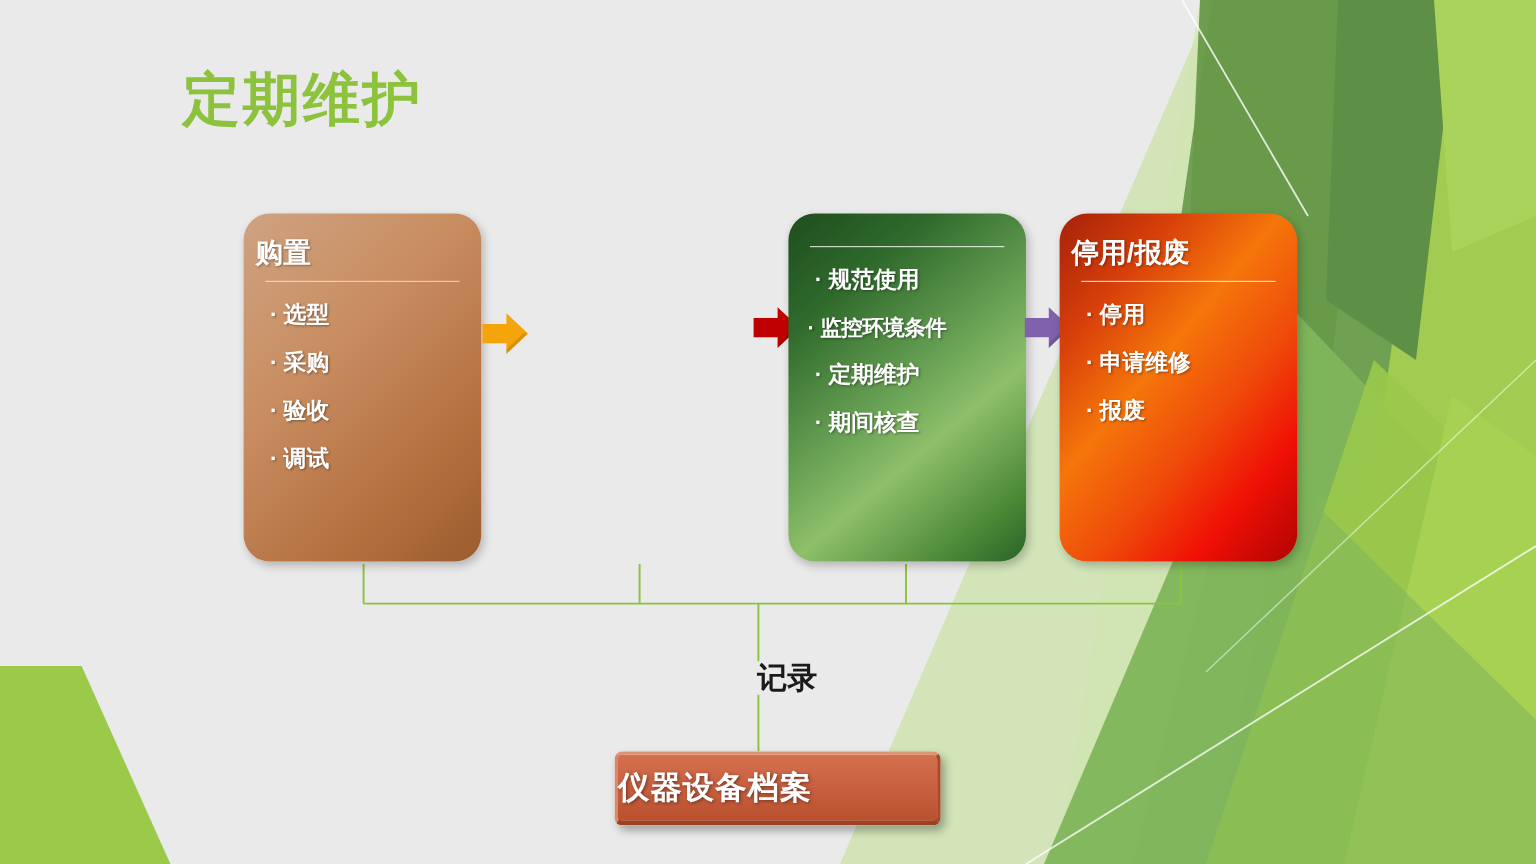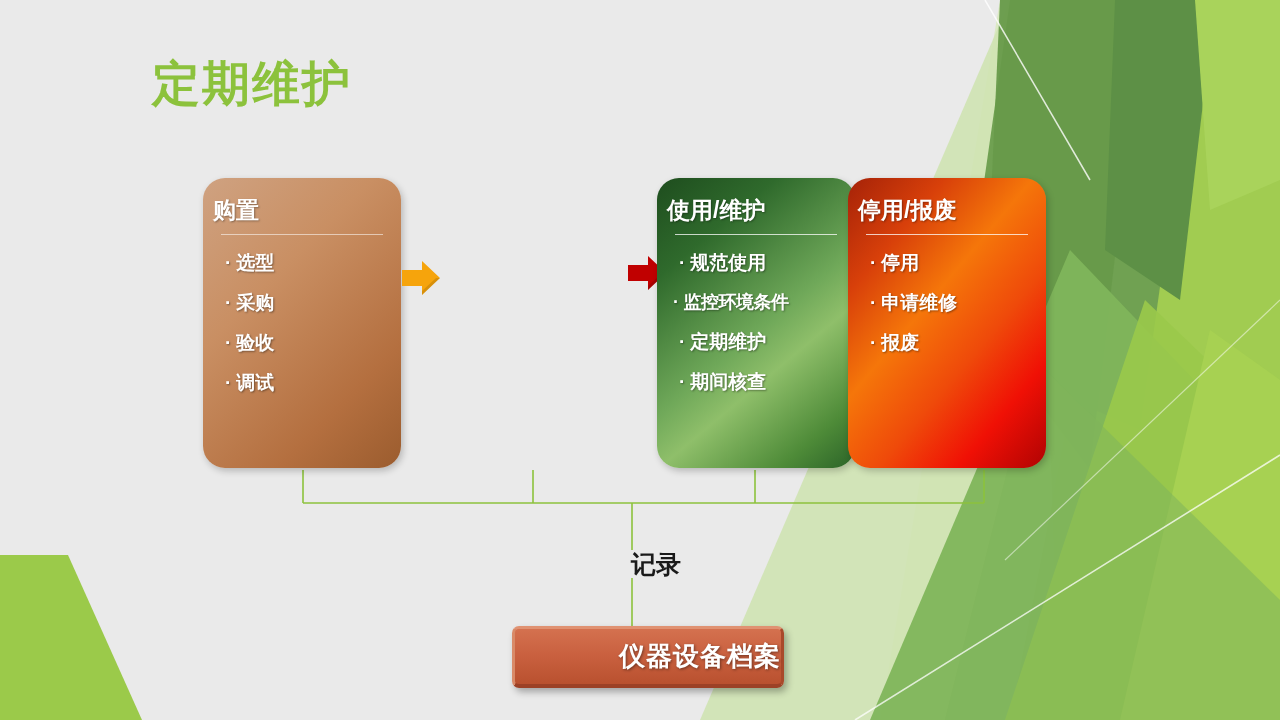--- a/index.html
+++ b/index.html
@@ -93,21 +93,21 @@
     margin-bottom: 21px;
     white-space: nowrap;
   }
   .stage-items li .bul { margin-right: 5px; }
 
   
   #stage-0 { left: 203px; background: linear-gradient(135deg,#cfa281 0%,#c98f63 35%,#b46f3f 75%,#9b5c2e 100%); }
   #stage-0 .stage-rule { background: rgba(255,255,255,0.55); }
   #stage-1 { left: 433px; background: linear-gradient(150deg,#0f7fd4 0%,#0b6fc4 28%,#1fb4e0 29%,#29c6e3 42%,#18a3dd 62%,#1183d4 100%); }
   #stage-2 { left: 657px; background: linear-gradient(140deg,#1e4d1e 0%,#2f6a2c 22%,#6fa859 52%,#8fbf6a 64%,#4e8b38 86%,#2b6328 100%); }
-  #stage-3 { left: 848px; background: linear-gradient(130deg,#a52208 0%,#d8400a 22%,#f5760a 42%,#ef4a0a 62%,#f01005 80%,#b00303 100%); }
+  #stage-3 { left: 883px; background: linear-gradient(130deg,#a52208 0%,#d8400a 22%,#f5760a 42%,#ef4a0a 62%,#f01005 80%,#b00303 100%); border-radius: 23px; }
 
   .stage-items li.compact { font-size: 18px; letter-spacing: -0.5px; padding-left: 6px; }
 
   
   .arrow { position: absolute; width: 46px; height: 40px; }
   .arrow svg { display: block; }
   #arrow-0 { left: 398px; top: 258px; }
   #arrow-1 { left: 624px; top: 253px; }
   #arrow-2 { left: 850px; top: 253px; }
 
@@ -134,21 +134,21 @@
     border-radius: 7px;
     background: linear-gradient(180deg,#d4714f 0%,#c9603f 48%,#b9512f 100%);
     border-top: 3px solid #e09272;
     border-left: 3px solid #d98a68;
     border-right: 3px solid #a9492b;
     border-bottom: 4px solid #9c4126;
     box-sizing: border-box;
     box-shadow: 3px 4px 7px rgba(0,0,0,0.3);
     display: flex;
     align-items: center;
-    justify-content: flex-end;
+    justify-content: flex-start;
   }
   #archive-button .label {
     color: #ffffff;
     font-size: 26px;
     font-weight: bold;
     text-shadow: 1px 1px 3px rgba(0,0,0,0.45);
     letter-spacing: 1px;
   }
 </style>
 </head>
@@ -219,21 +219,20 @@
 
   <div class="arrow" id="arrow-1">
     <svg width="46" height="40" viewBox="0 0 46 40" xmlns="http://www.w3.org/2000/svg">
       <polygon points="4,12 24,12 24,3 42,20 24,37 24,28 4,28" fill="#c00000"></polygon>
       <polygon points="24,37 42,20 38,20 24,33" fill="#000000" opacity="0.12"></polygon>
     </svg>
   </div>
 
   <div class="stage" id="stage-2">
     <div class="inner">
-      <div class="stage-title">使用/维护</div>
       <div class="stage-rule"></div>
       <ul class="stage-items">
         <li><span class="bul">·</span><span>规范使用</span></li>
         <li class="compact"><span class="bul">·</span><span>监控环境条件</span></li>
         <li><span class="bul">·</span><span>定期维护</span></li>
         <li><span class="bul">·</span><span>期间核查</span></li>
       </ul>
     </div>
   </div>
 

